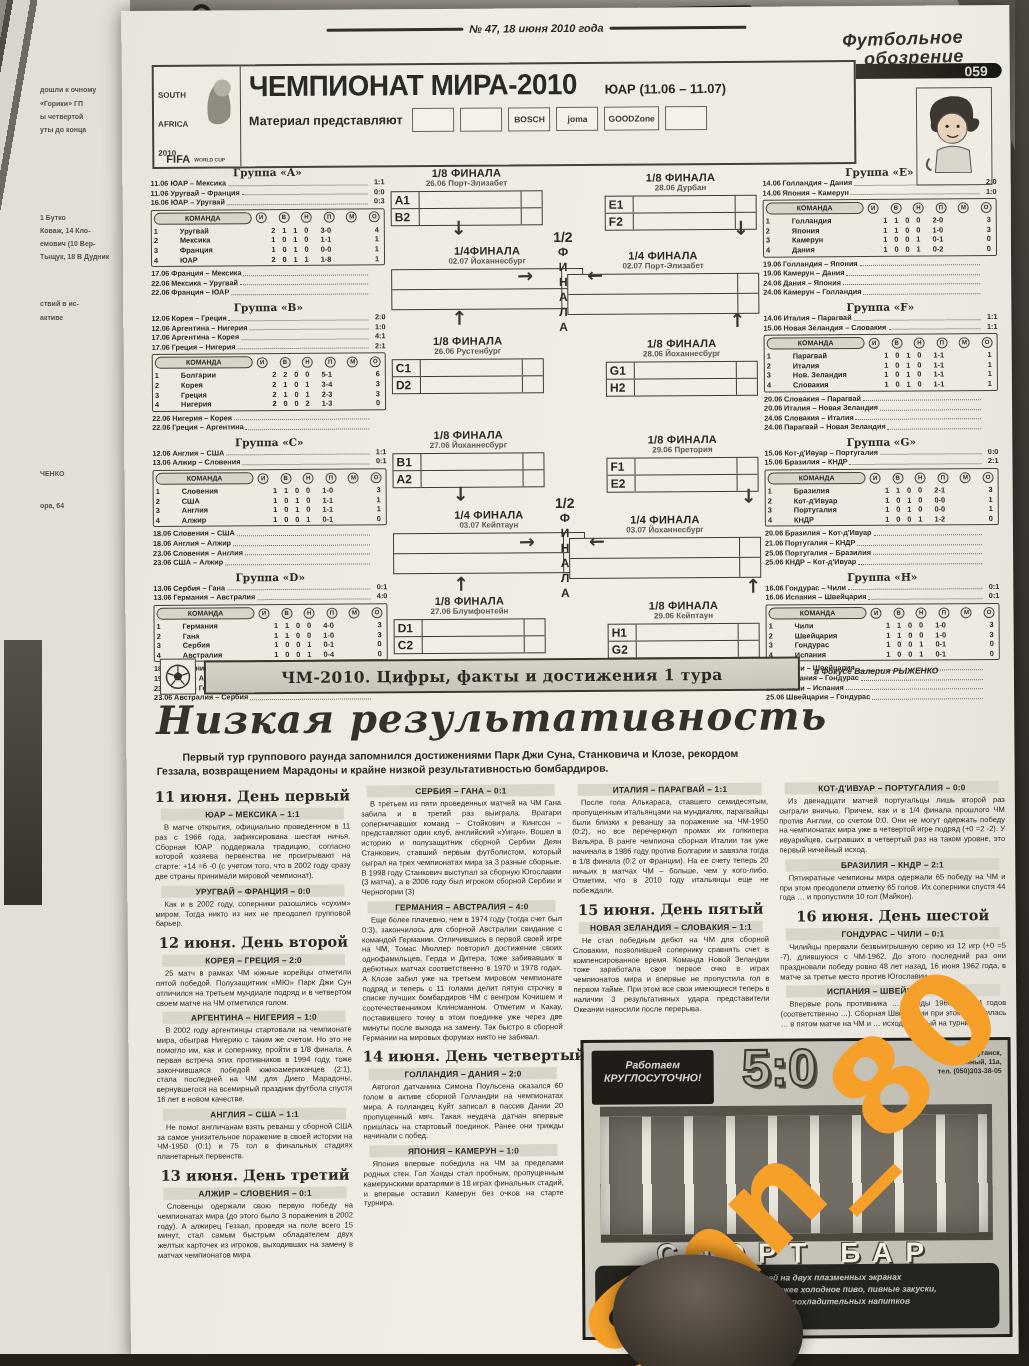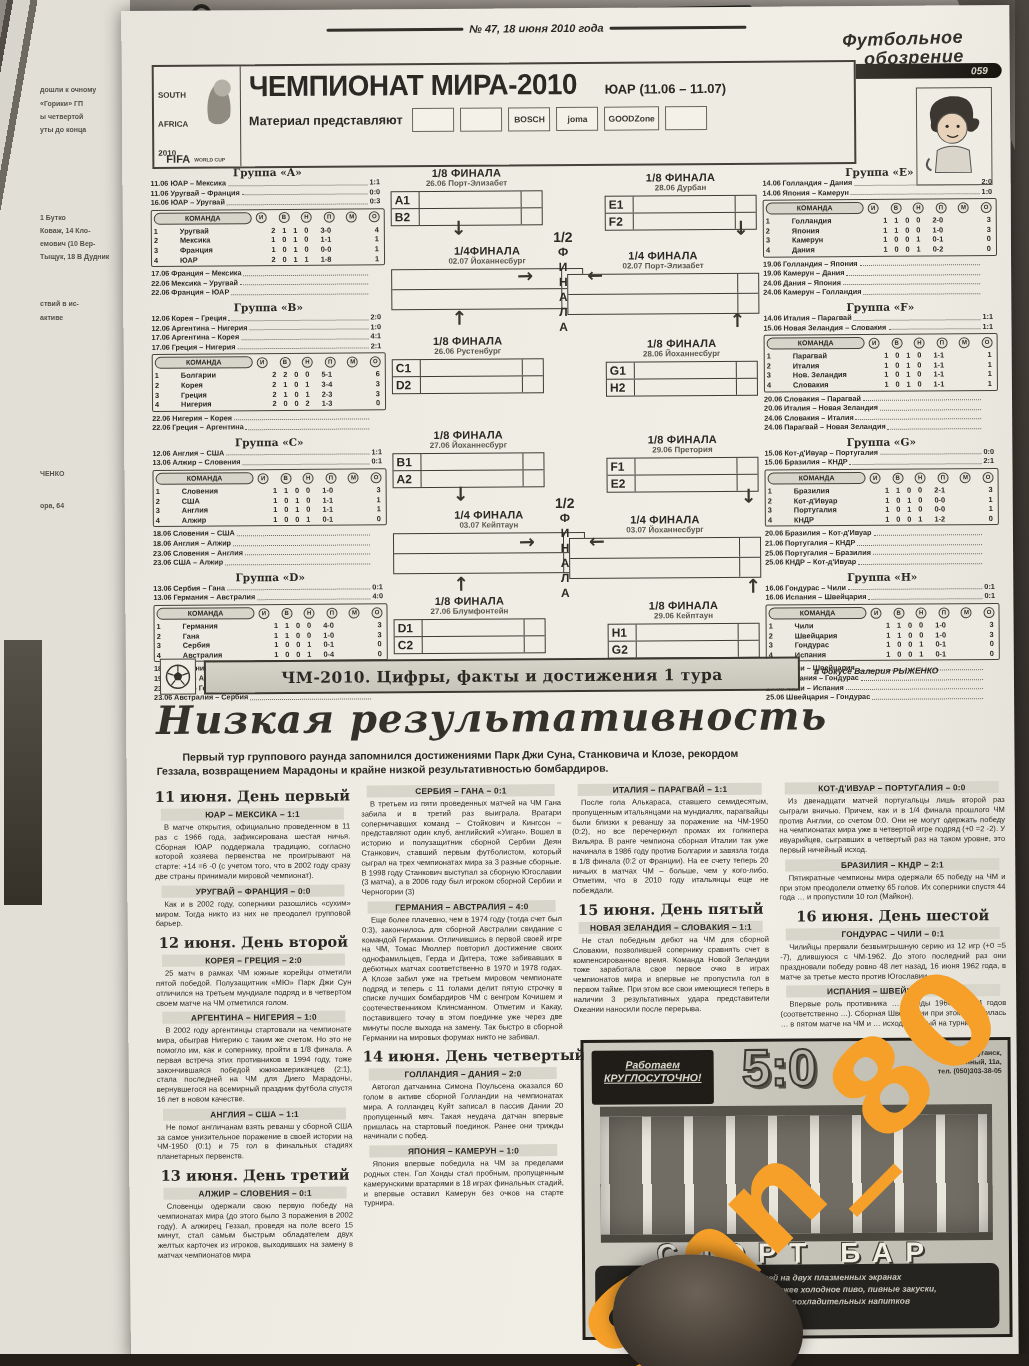--- a/index.html
+++ b/index.html
@@ -26,21 +26,21 @@
          box-shadow:0 0 18px rgba(0,0,0,.5);transform:rotate(-.4deg);}
   
   .ribbon{position:absolute;left:205px;top:14px;width:420px;display:flex;align-items:center;gap:6px;}
   .ribbon .line{flex:1;height:3px;background:#33302a;border-radius:2px;}
   .ribbon .txt{font-size:11px;font-weight:bold;font-style:italic;white-space:nowrap;}
   .brand{position:absolute;right:46px;top:24px;text-align:right;font-weight:800;font-style:italic;
          font-size:18px;line-height:19px;color:#33302a;transform:rotate(-1.5deg);letter-spacing:.5px;}
   .brand .u{display:block;height:2px;background:#33302a;margin-top:2px;border-radius:2px;}
   .badge{position:absolute;right:8px;top:58px;width:160px;height:15px;border-radius:8px;
          background:linear-gradient(90deg,#3b3831,#17150f);display:flex;align-items:center;justify-content:flex-end;}
-  .badge span{color:#d8d5ca;font-size:10px;font-weight:bold;font-style:italic;padding-right:14px;}
+  .badge span{color:#d8d5ca;font-size:14px;font-weight:bold;padding-right:14px;}
   .masthead{position:absolute;left:30px;top:54px;width:700px;height:100px;border:2px solid #46423b;
             background:#eeebe3;display:flex;}
   .wclogo{width:78px;border-right:1.5px solid #46423b;position:relative;text-align:left;padding:4px 4px;}
   .wclogo .t{font-size:8px;font-weight:800;line-height:9px;color:#3a372f;margin-top:20px;}
   .wclogo .swirl{position:absolute;right:4px;top:6px;width:34px;height:52px;
                  background:radial-gradient(circle at 60% 30%,#b4b0a6 0 8px,transparent 9px),
                             radial-gradient(ellipse at 50% 70%,#8f8b80 0 46%,transparent 50%);
                  border-radius:50% 40% 60% 50%;}
   .wclogo .fifa{position:absolute;left:12px;bottom:2px;font-size:11px;font-weight:700;color:#33302a;}
   .wclogo .wcup{position:absolute;left:40px;bottom:4px;font-size:5px;font-weight:bold;color:#4a463e;}
@@ -56,21 +56,21 @@
   .mascot{position:absolute;right:18px;top:82px;width:74px;height:96px;border:1.5px solid #55524a;background:#efece4;}
   
   .gcol{position:absolute;width:234px;}
   .gcol.left{left:28px;top:156px;}
   .gcol.right{left:640px;top:160px;}
   .group{margin-bottom:4px;}
   .gtitle{text-align:center;font-size:10.5px;font-weight:800;font-family:"DejaVu Serif",serif;}
   .mrow{display:flex;align-items:flex-end;font-size:7.3px;font-weight:bold;line-height:9.6px;white-space:nowrap;color:#2c2a25;}
   .mrow .md{width:20px;}
   .mrow .dots{flex:1;border-bottom:1px dotted #6a675f;margin:0 2px 2px 2px;min-width:6px;}
-  .mrow .ms{width:15px;}
+  .mrow .ms{width:15px;text-align:right;}
   .stand{border:1.5px solid #45423a;border-radius:2px;background:#edeae1;padding:1px 2px;margin:2px 0;}
   .shead{display:flex;align-items:center;gap:2px;margin:1px 0 2px;}
   .shead .teamh{width:96px;border:1px solid #45423a;border-radius:7px;background:#d7d4ca;
                 text-align:center;font-size:7px;font-weight:800;line-height:10px;}
   .shead .colh{display:flex;flex:1;justify-content:space-between;padding:0 2px;}
   .shead .colh b{display:inline-block;min-width:9px;height:9px;border:1px solid #45423a;border-radius:6px;
                  font-size:6px;line-height:9px;text-align:center;font-weight:800;background:#e4e1d8;}
   .srow{display:flex;font-size:7.4px;font-weight:bold;line-height:9.6px;}
   .srow .pos{width:9px;} .srow .team{width:88px;overflow:hidden;white-space:nowrap;padding-left:17px;}
   .srow .c{width:11px;text-align:center;} .srow .m{width:28px;text-align:center;} .srow .o{flex:1;text-align:right;padding-right:3px;}
@@ -113,21 +113,21 @@
   .cols{position:absolute;left:28px;top:772px;width:850px;display:flex;gap:11px;}
   .col{width:196px;} .col.c2{width:200px;} .col.c3{width:198px;} .col.c4{width:228px;}
   .ablk .aday{font-family:"DejaVu Serif",serif;font-weight:bold;font-size:14.5px;text-align:center;margin:5px 0 2px;white-space:nowrap;}
   .ablk[data-kind="match"] .aday{font-family:"Liberation Sans",sans-serif;font-size:8.3px;
         background:#d8d5cb;margin:4px 6px 2px;padding:1px 0;letter-spacing:.2px;}
   .ablk .abody{font-size:7.6px;line-height:9.8px;text-align:justify;text-indent:9px;color:#27251f;}
   
   .ad{position:absolute;left:452px;top:1032px;width:424px;height:294px;border:3px solid #221f1a;
       background:linear-gradient(100deg,#cfccc2,#bdbab0);overflow:hidden;}
   .ad .badge24{position:absolute;left:8px;top:8px;width:122px;height:46px;background:#201d18;color:#d9d6cb;
-      font-style:italic;font-weight:bold;text-align:center;font-size:10.5px;line-height:13px;padding-top:8px;border-radius:3px;text-decoration:underline;}
+      font-style:italic;font-weight:bold;text-align:center;font-size:10.5px;line-height:13px;padding-top:8px;border-radius:3px;}
   .ad .score{position:absolute;left:158px;top:-4px;font-size:52px;font-weight:900;color:#b7b4aa;
       -webkit-text-stroke:2px #3c3932;text-shadow:3px 3px 0 #55524a;}
   .ad .addr{position:absolute;right:6px;top:8px;width:118px;text-align:right;font-size:7px;font-weight:bold;line-height:9px;color:#2c2a24;}
   .ad .fence{position:absolute;left:16px;right:16px;top:64px;height:118px;
       background:repeating-linear-gradient(90deg,#e9e6dc 0 9px,#716d64 9px 42px);
       border-top:10px solid #55524a;border-bottom:8px solid #4a473f;box-shadow:inset 0 0 30px rgba(0,0,0,.35);}
   .ad .name{position:absolute;left:0;right:0;top:196px;text-align:center;font-size:28px;font-weight:900;
       letter-spacing:13px;color:#efece2;text-shadow:2px 2px 0 #3b382f,-1px -1px 0 #3b382f;white-space:nowrap;}
   .ad .info{position:absolute;left:10px;right:10px;bottom:6px;height:58px;background:#262420;border-radius:8px;
       color:#c9c6bb;font-style:italic;font-weight:bold;font-size:8.4px;line-height:12px;text-align:center;padding-top:7px;}

